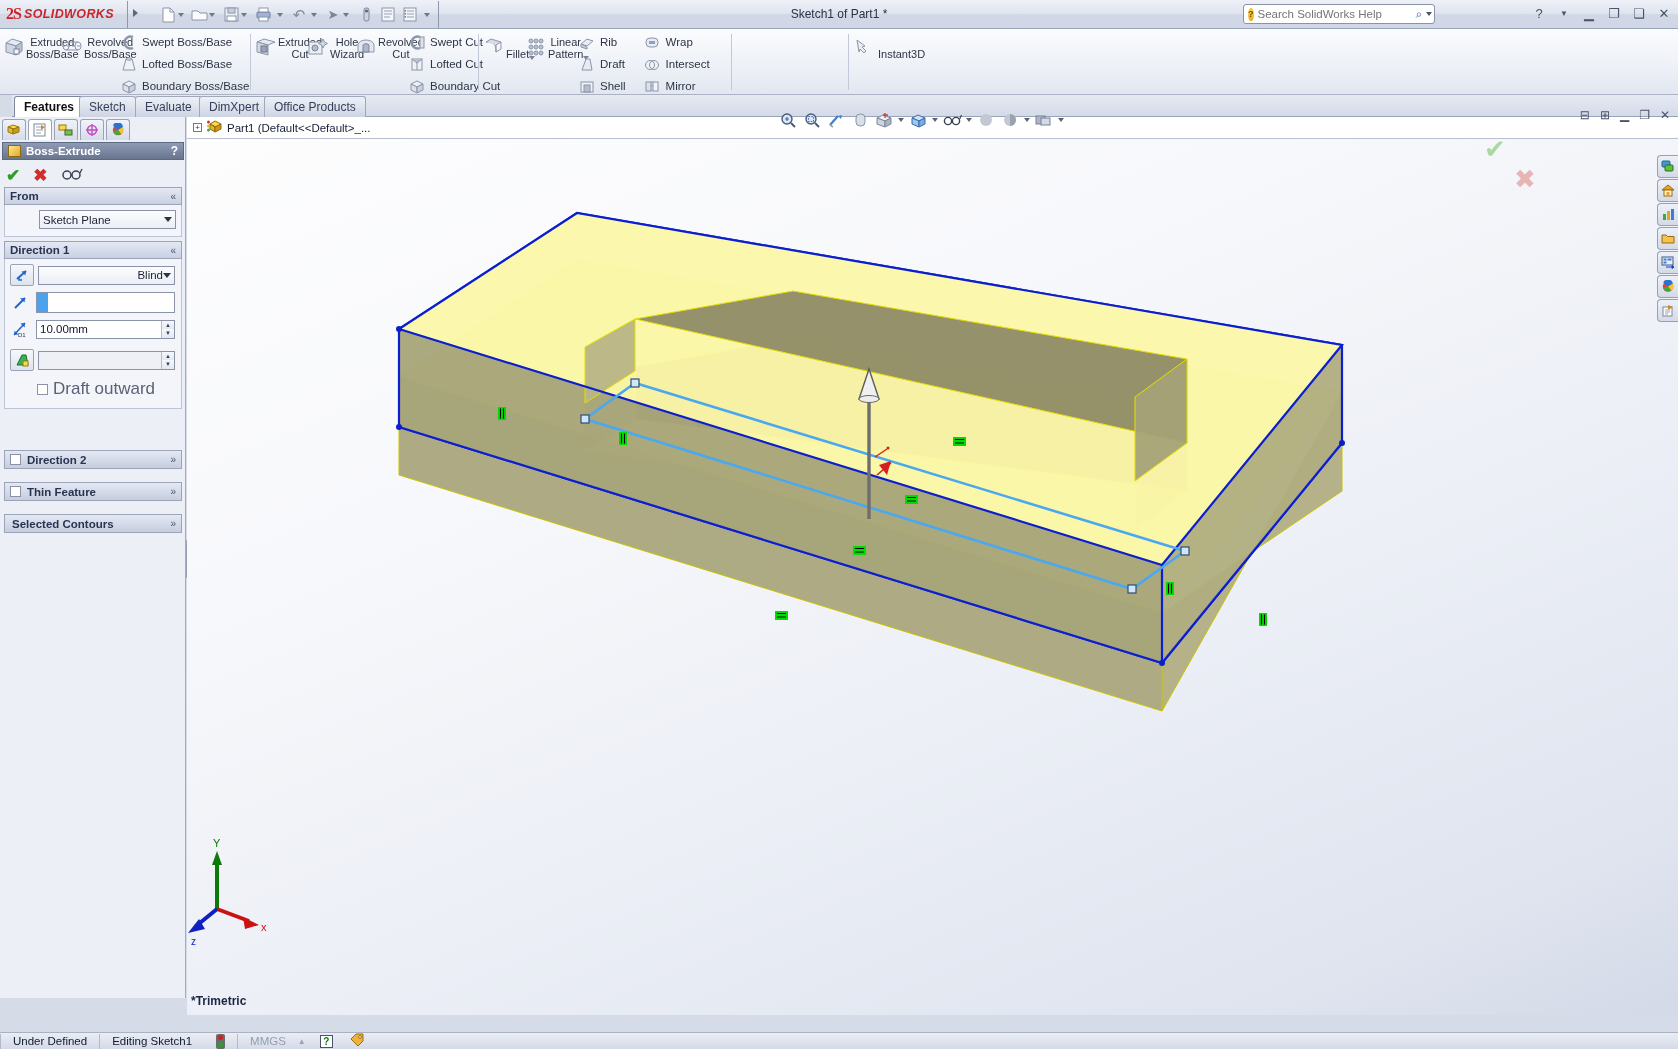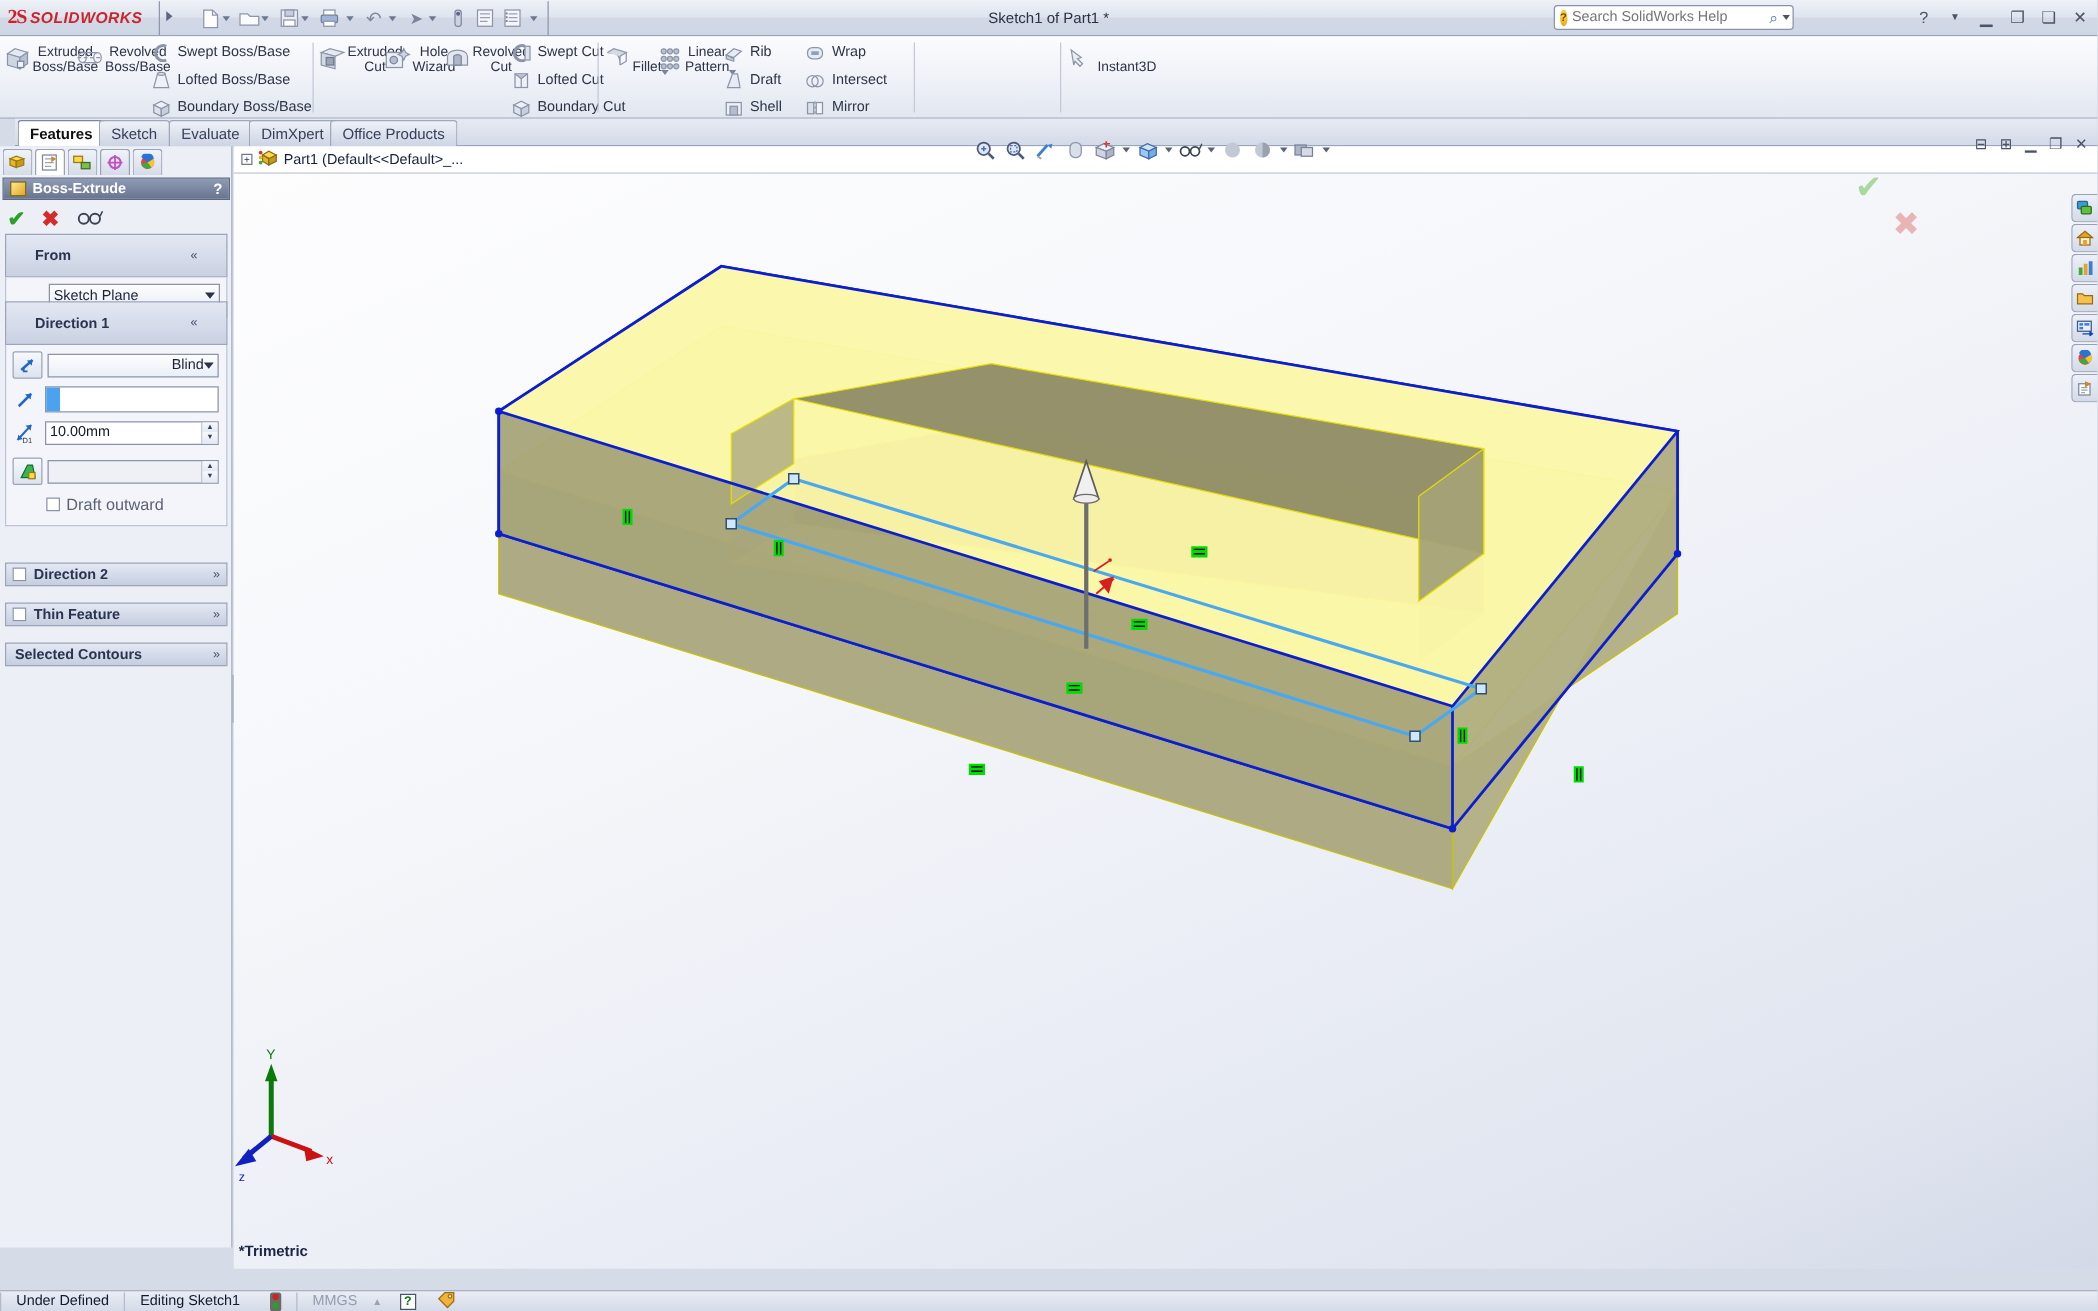--- a/index.html
+++ b/index.html
@@ -107,23 +107,23 @@
   .pmhead .ttl { font-size:11.5px; font-weight:bold; color:#fff; flex:1; }
   .pmhead .qm { font-size:12px; font-weight:bold; color:#fff; }
   .pmicon-box { width:13px;height:12px;background:linear-gradient(135deg,#ffe98c,#e0a72c); border:1px solid #8c6a10;}
   .pmactions { position:absolute; left:6px; top:48px; display:flex; align-items:center; gap:13px; height:20px; }
   .ok-check { font-size:17px; color:#2aa02a; font-weight:bold; line-height:17px; }
   .x-cancel { font-size:17px; color:#d42b2b; font-weight:bold; line-height:17px; }
   .glasses { font-size:14px; color:#333; }
 
   .sect { position:absolute; left:4px; width:178px; }
   .secthdr {
-    height:35px; background:linear-gradient(to bottom,#e3e8f3,#c9d1e2);
+    height:18px; background:linear-gradient(to bottom,#e3e8f3,#c9d1e2);
     border:1px solid #9ba4b8;
-    display:flex; align-items:center; padding:0 23px; gap:5px;
+    display:flex; align-items:center; padding:0 5px; gap:5px;
   }
   .secthdr .t { font-size:11.5px; font-weight:bold; color:#2a3350; flex:1; }
   .secthdr .chev { font-size:10px; color:#49536e; }
   .sectbody { border:1px solid #bcc4d5; border-top:0; background:#f3f5fa; padding:6px 5px; }
   .cbx { width:11px;height:11px;border:1px solid #8a93a8;background:#fff; display:inline-block; }
 
   .ddl {
     height:19px; background:linear-gradient(to bottom,#fdfdfe,#eaeef6);
     border:1px solid #8a93a8; display:flex; align-items:center;
     padding:0 3px; font-size:11.5px; color:#1b2237;
@@ -142,21 +142,21 @@
   .spin {
     flex:1; height:19px; background:#fff; border:1px solid #8a93a8;
     display:flex; align-items:center; justify-content:space-between;
   }
   .spin .v { font-size:11.5px; padding-left:3px; color:#11182b; }
   .spin.dim { background:#eef0f5; }
   .spinners { width:13px; height:17px; display:flex; flex-direction:column; border-left:1px solid #b5bccc; }
   .spinners div { flex:1; display:flex;align-items:center;justify-content:center; font-size:6px; color:#39425c;
       background:linear-gradient(to bottom,#f7f9fc,#e3e8f2); }
   .chkrow { display:flex; align-items:center; gap:5px; margin-top:8px; padding-left:27px; }
-  .chkrow span { font-size:13px; color:#5b6274; }
+  .chkrow span { font-size:17px; color:#5b6274; }
 
   .collapsed-sect {
     position:absolute; left:4px; width:178px; height:19px;
     background:linear-gradient(to bottom,#e3e8f3,#c6cedf);
     border:1px solid #9ba4b8; display:flex; align-items:center; gap:6px; padding:0 5px;
   }
   .collapsed-sect .t { font-size:11.5px; font-weight:bold; color:#2a3350; flex:1; }
   .collapsed-sect .chev { font-size:10px; color:#49536e; }
 
   .pm-scroll-tab {

